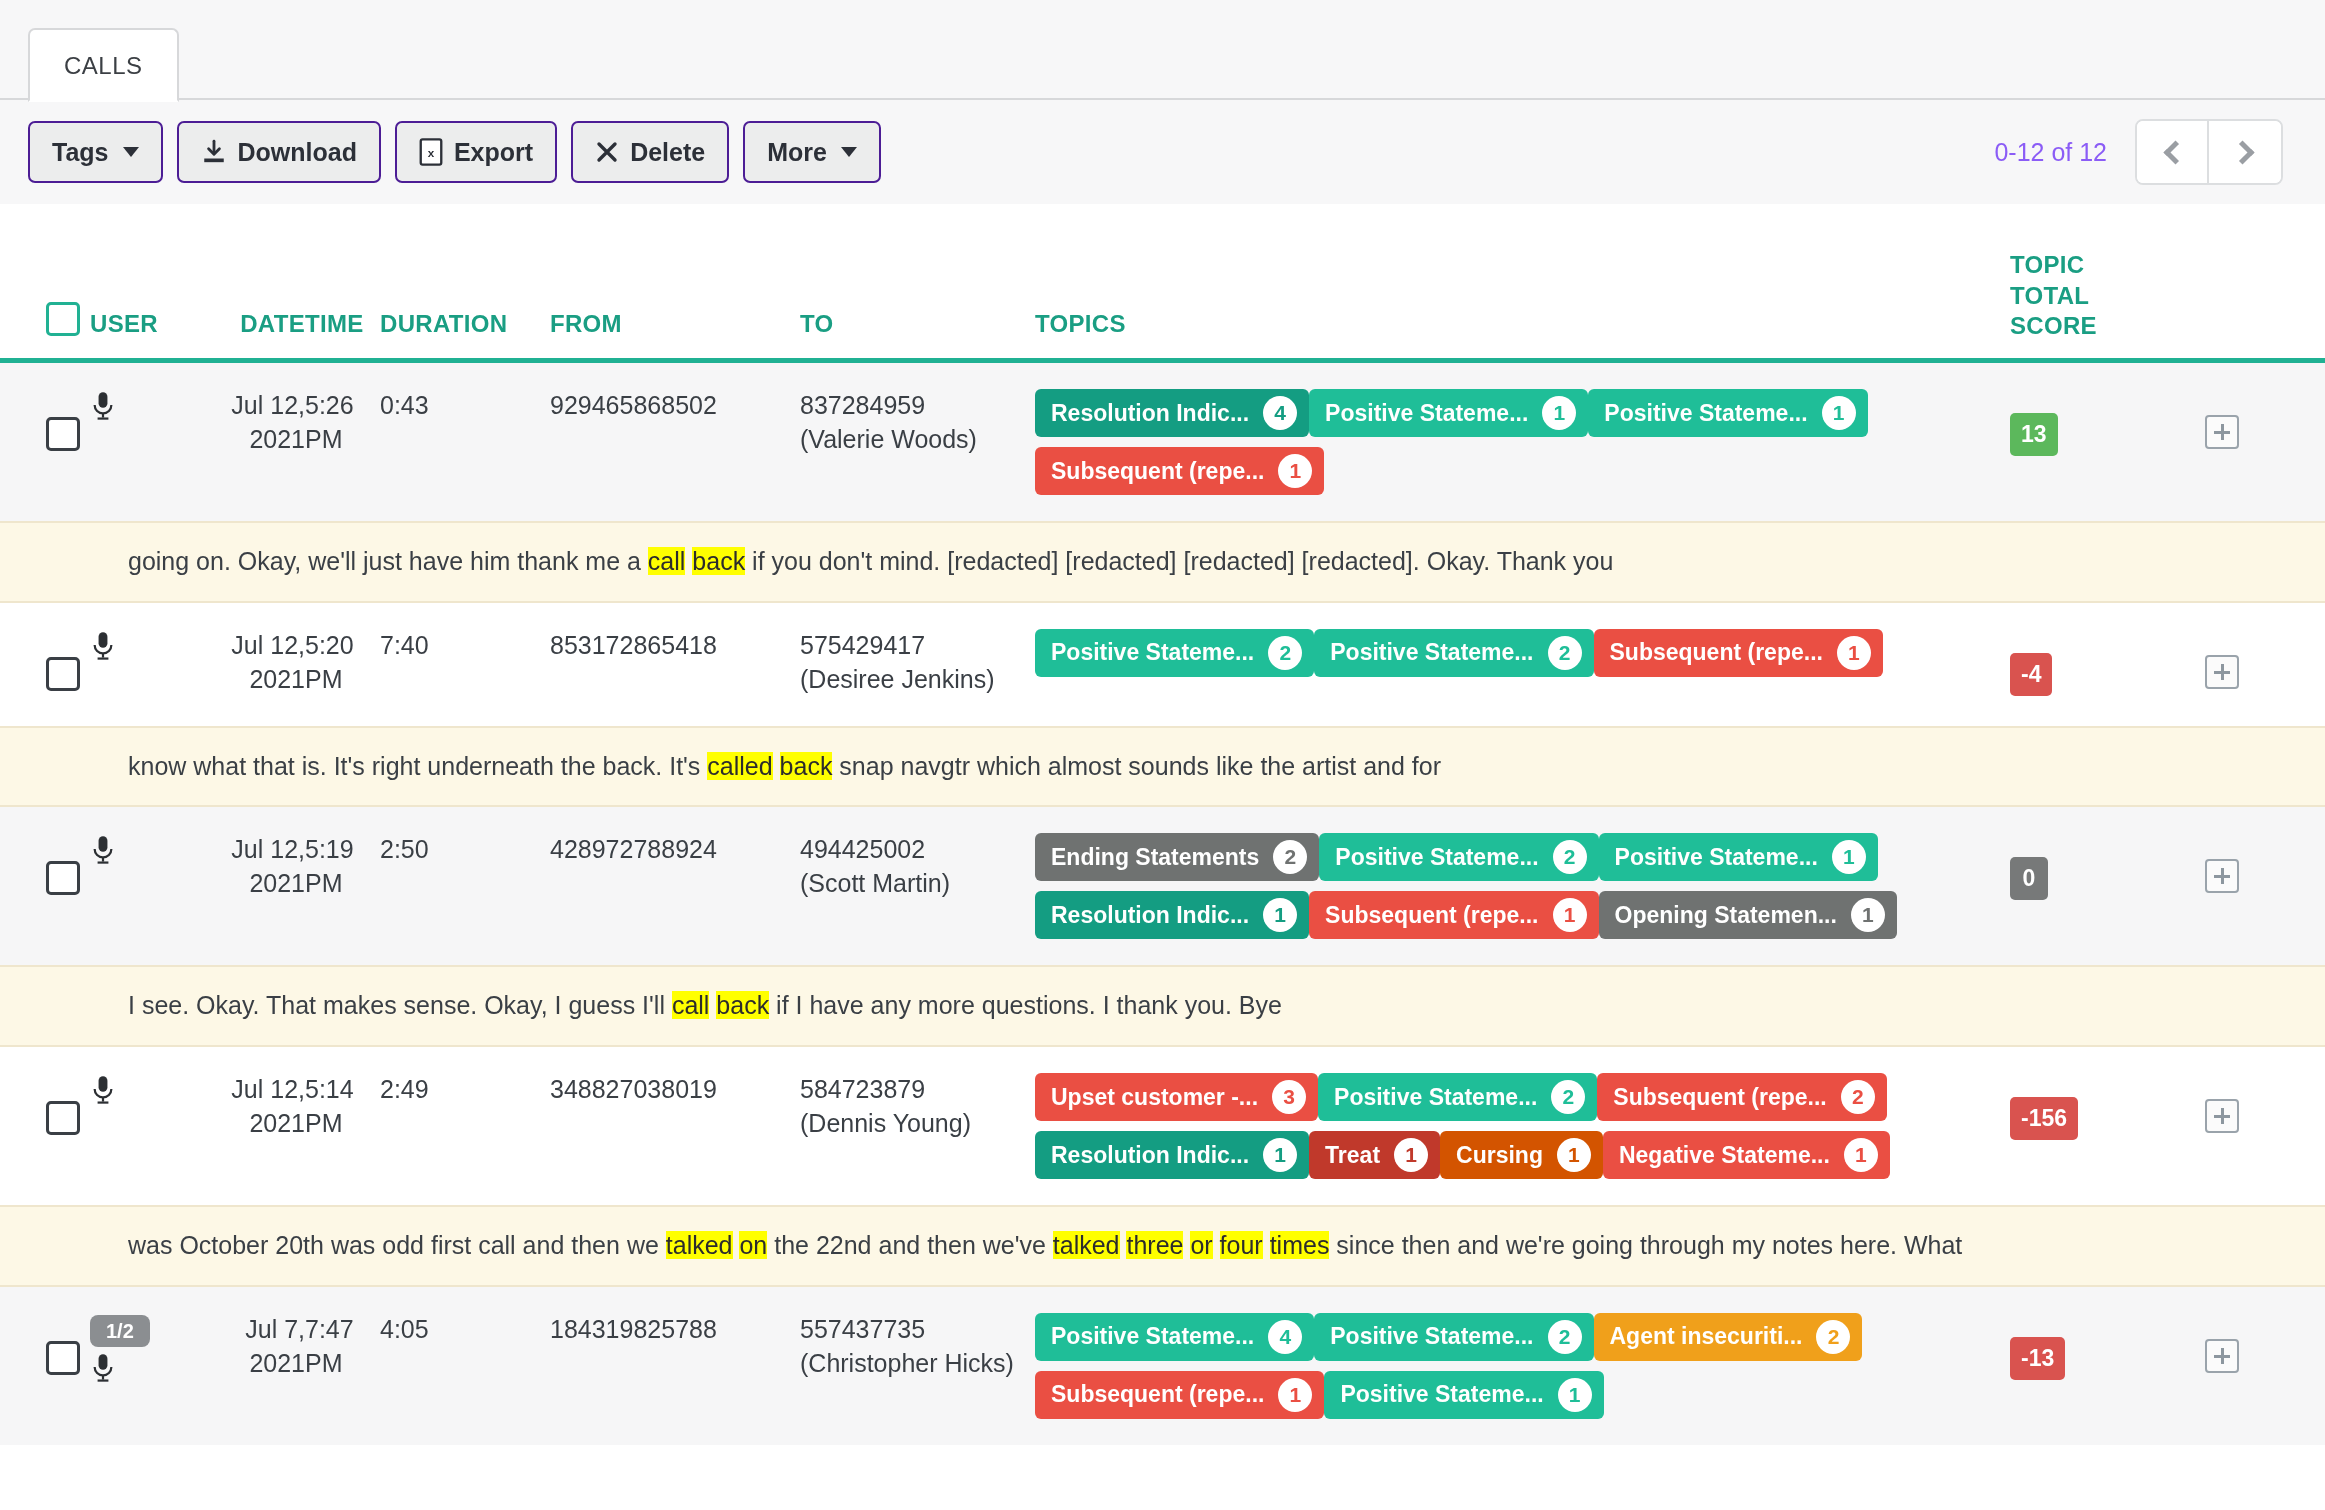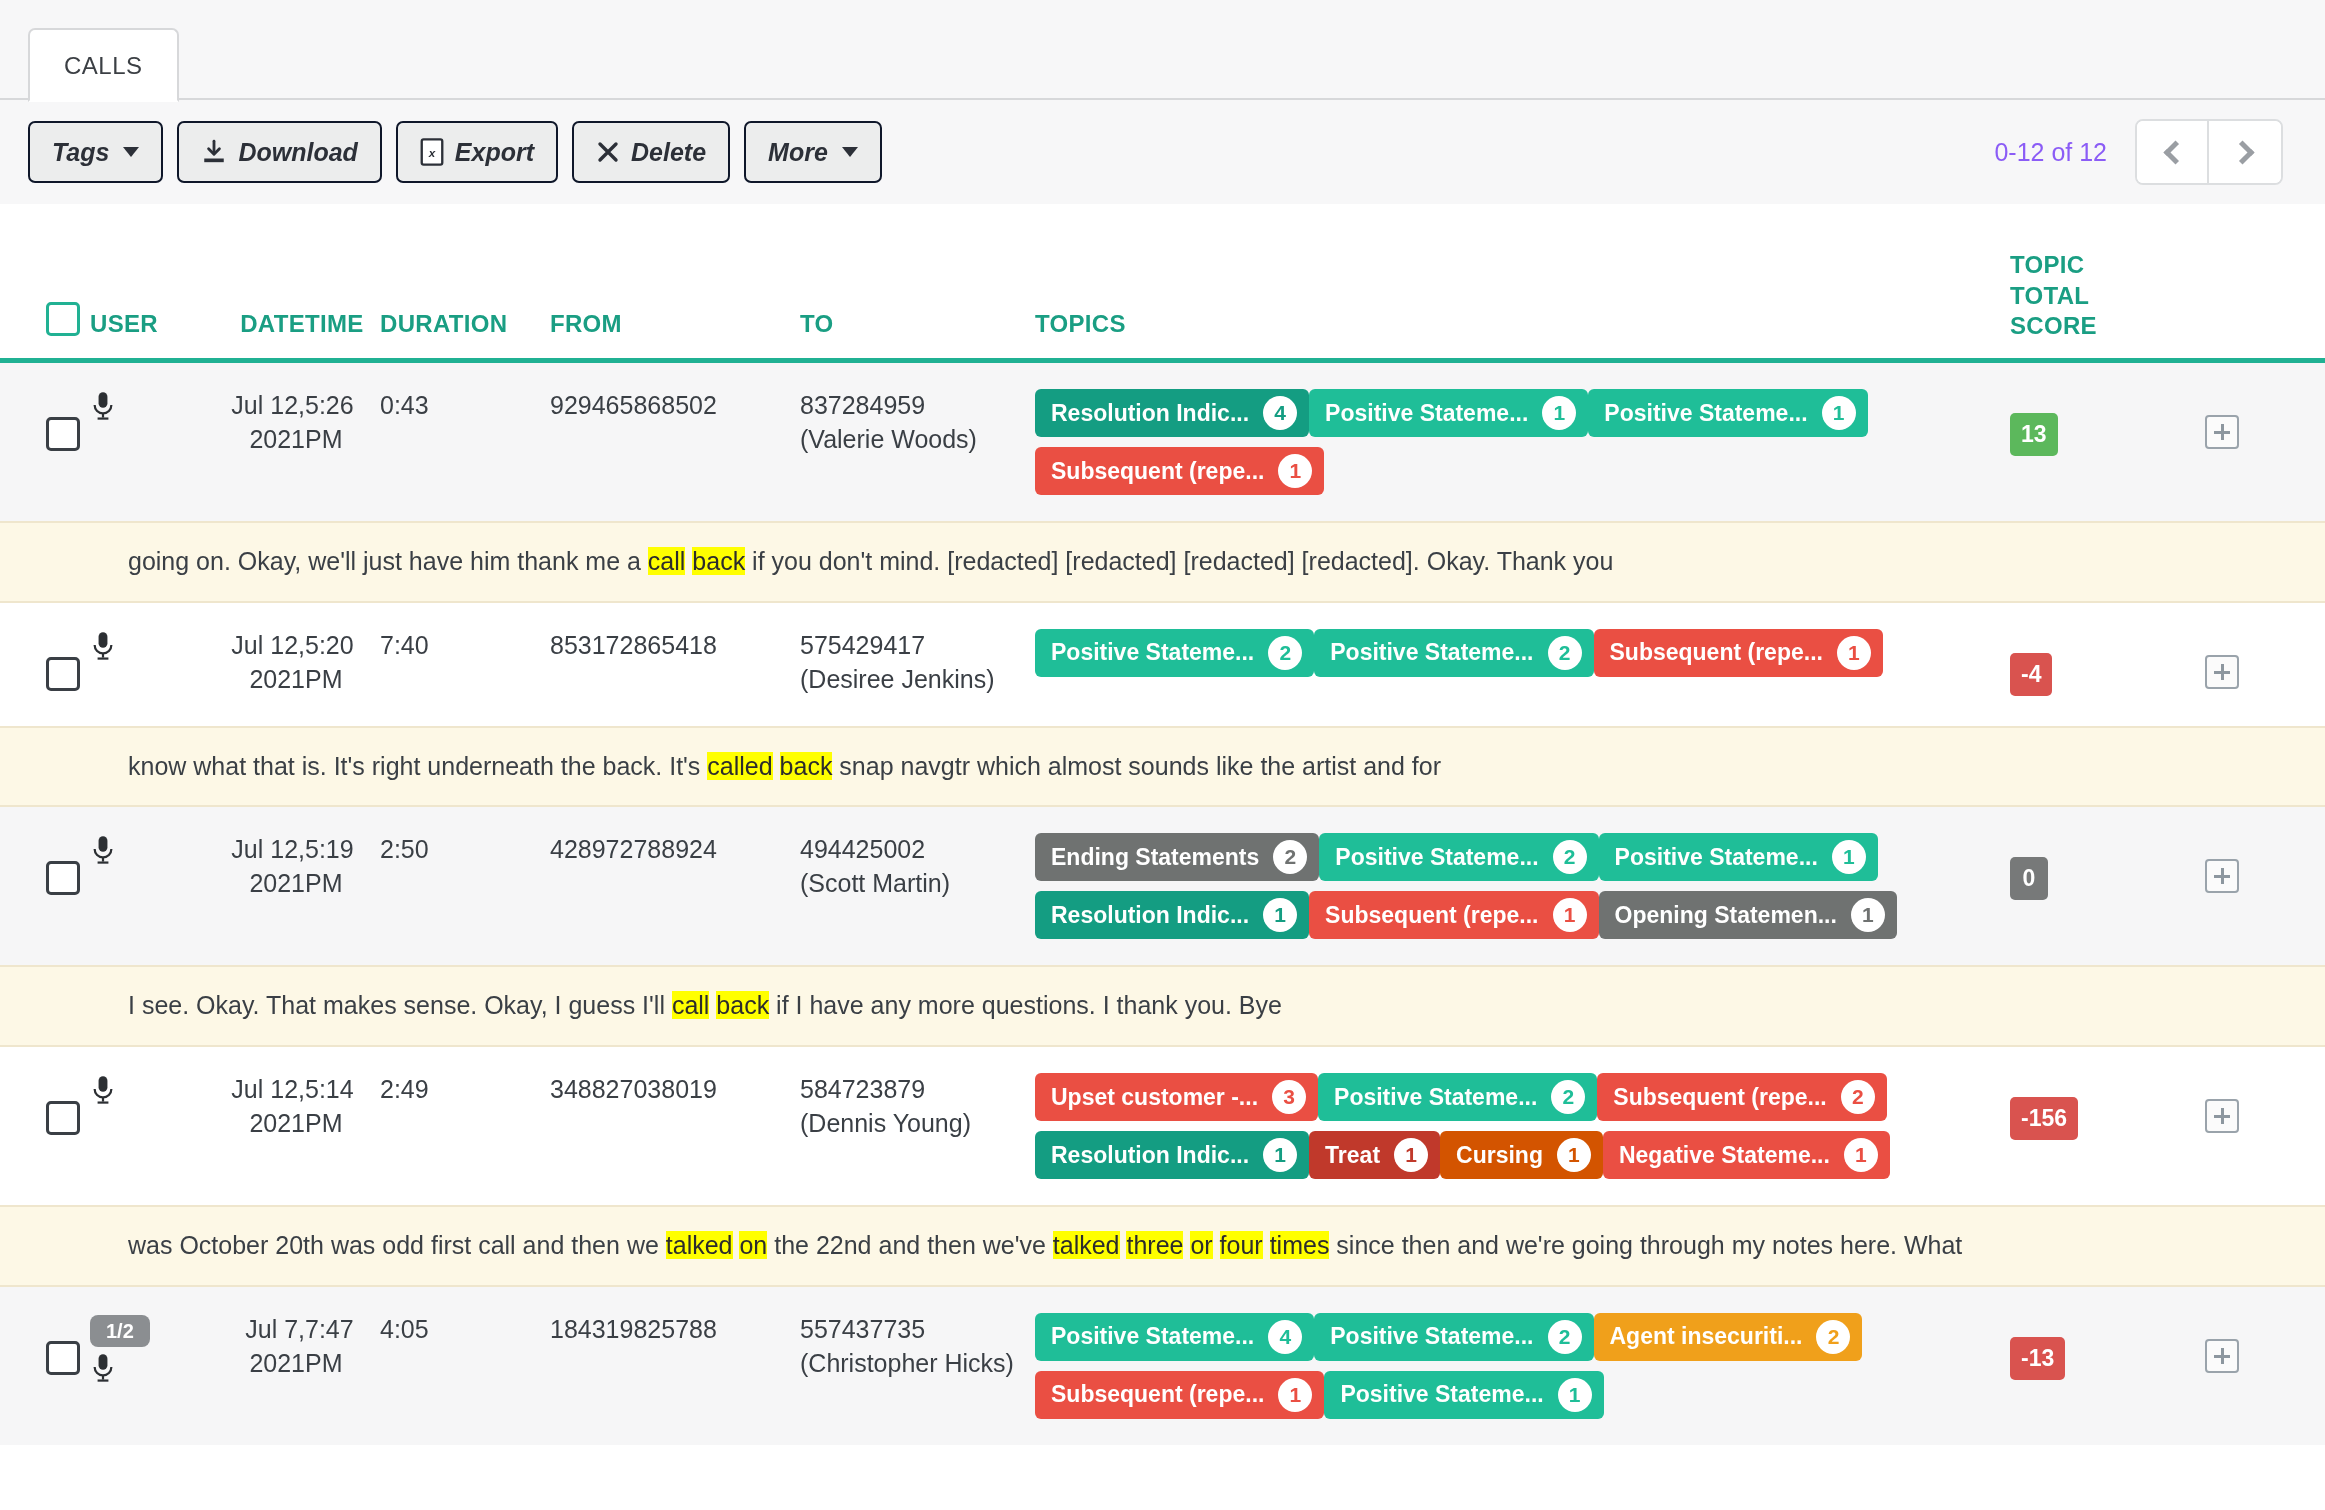--- a/index.html
+++ b/index.html
@@ -48,33 +48,32 @@
   .toolbar {
     height: 104px;
     background: #f7f7f8;
     display: flex;
     align-items: center;
     padding: 0 28px;
   }
   .btn-group { display: flex; gap: 14px; align-items: center; }
   .btn {
     background: #eceded;
-    border: 2px solid #0f172a;
+    border: 2px solid #4c1d95;
     border-radius: 7px;
     height: 62px;
     padding: 0 22px;
     display: inline-flex;
     align-items: center;
     gap: 11px;
     font-size: 25px;
     color: #2c3038;
     font-weight: 600;
     white-space: nowrap;
     cursor: pointer;
-    font-style: italic;
   }
   .btn .caret {
     width: 0; height: 0;
     border-left: 8px solid transparent;
     border-right: 8px solid transparent;
     border-top: 10px solid #2c3038;
     margin-left: 3px;
     display: inline-block;
   }
   .ic { display: inline-flex; align-items: center; }

